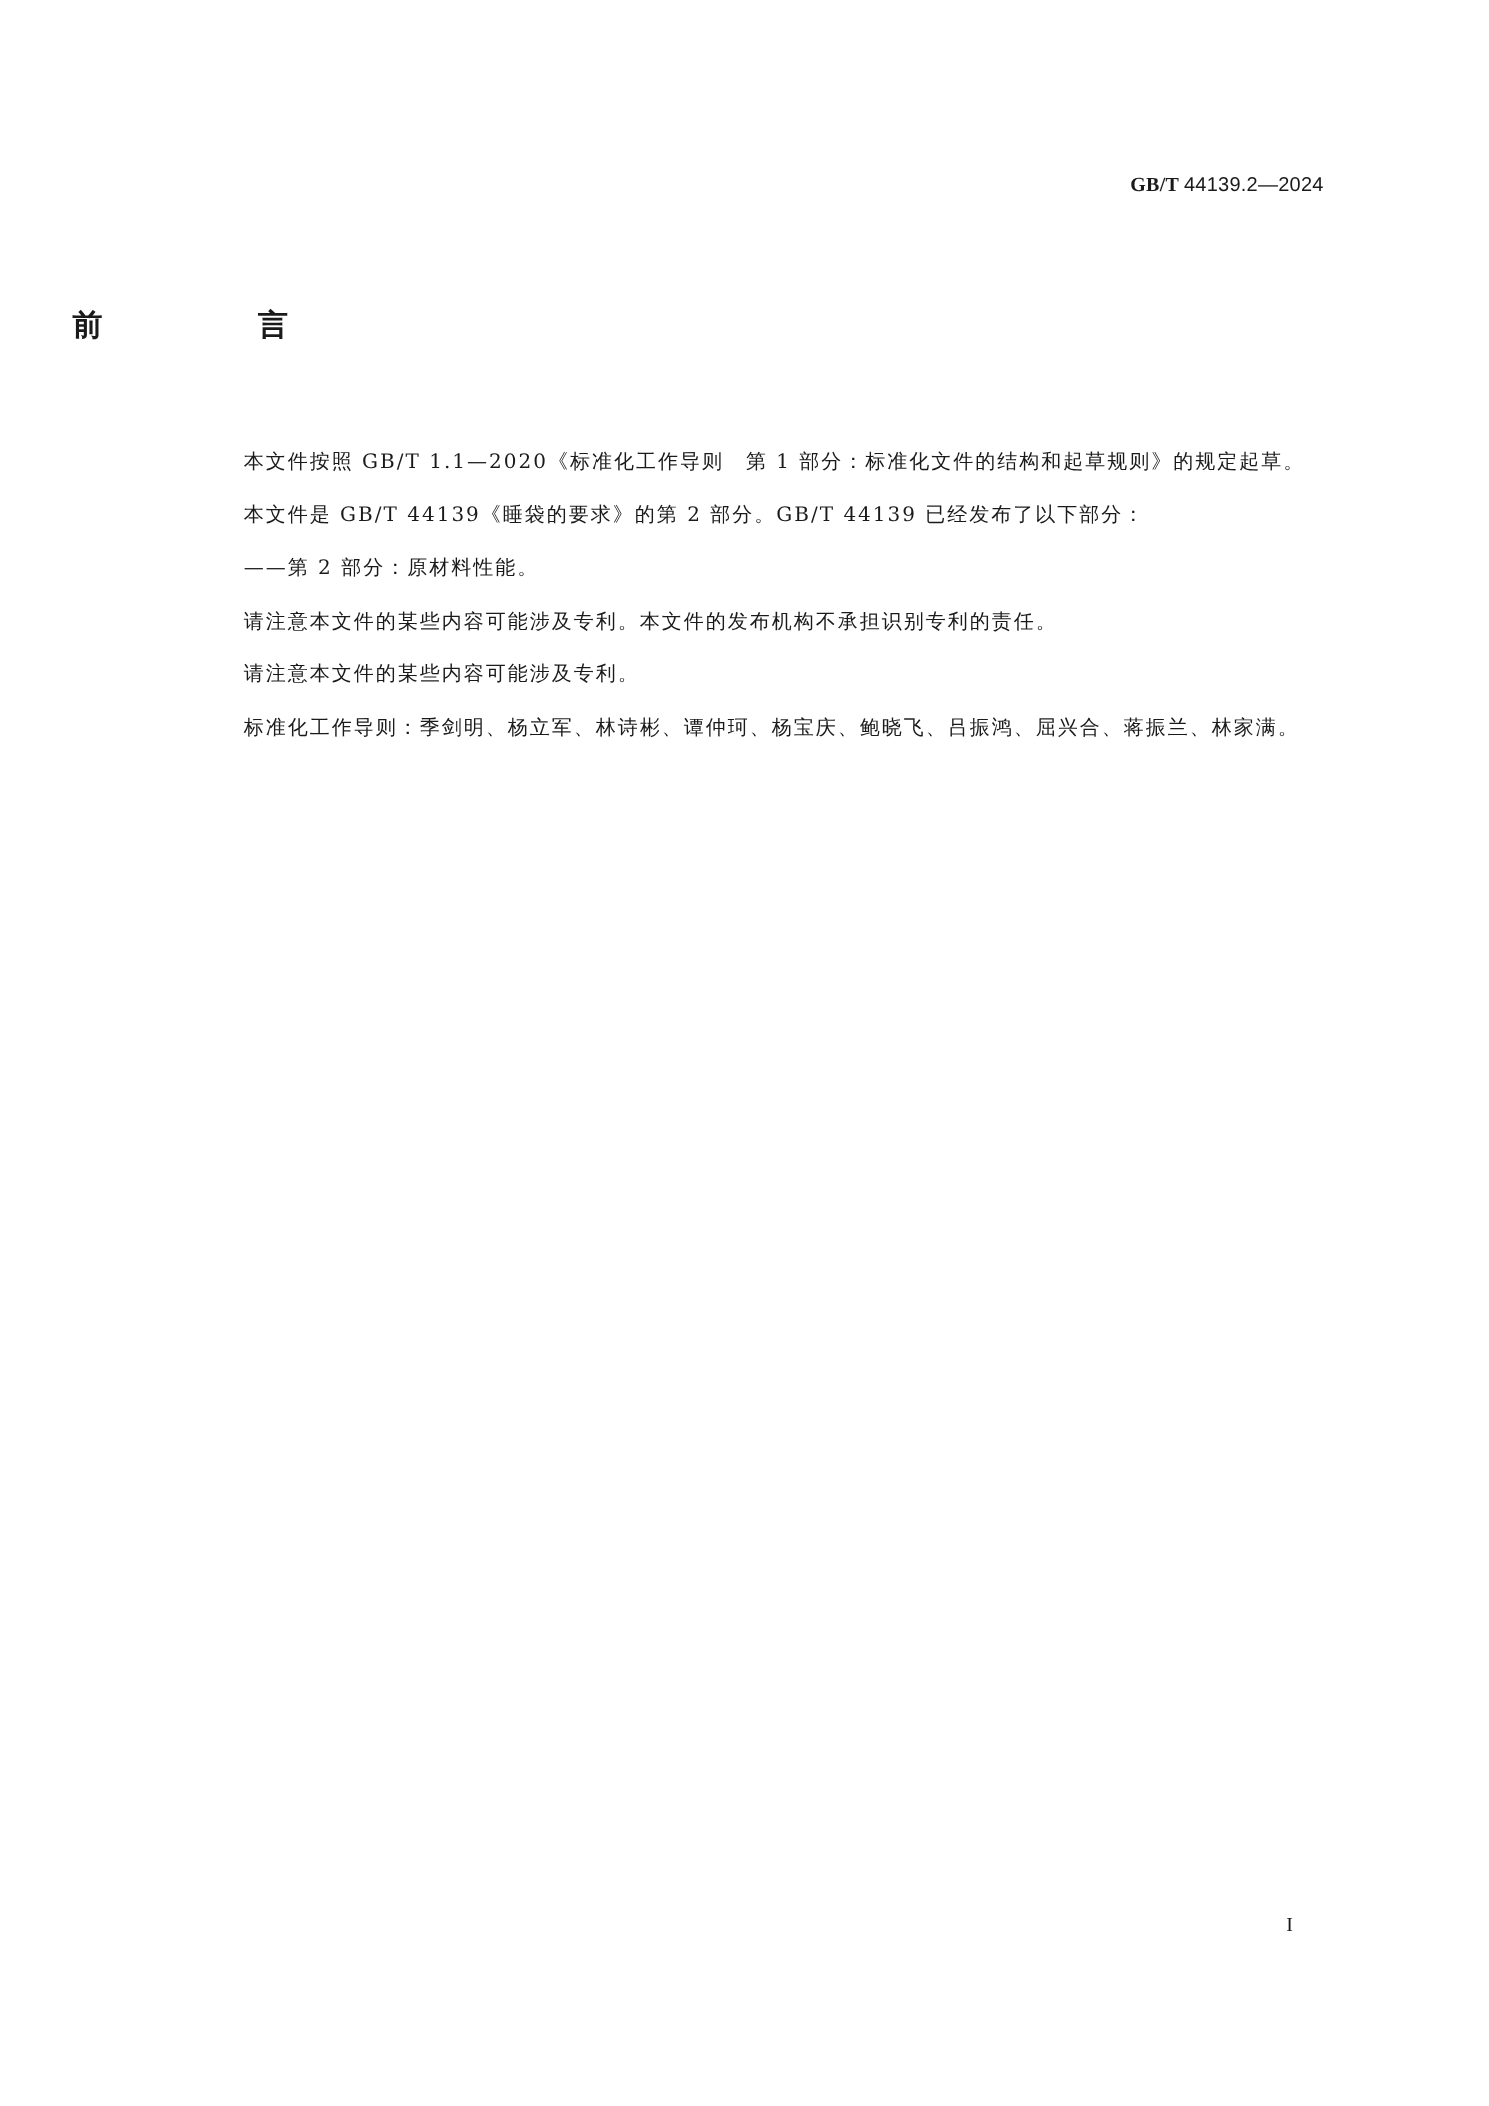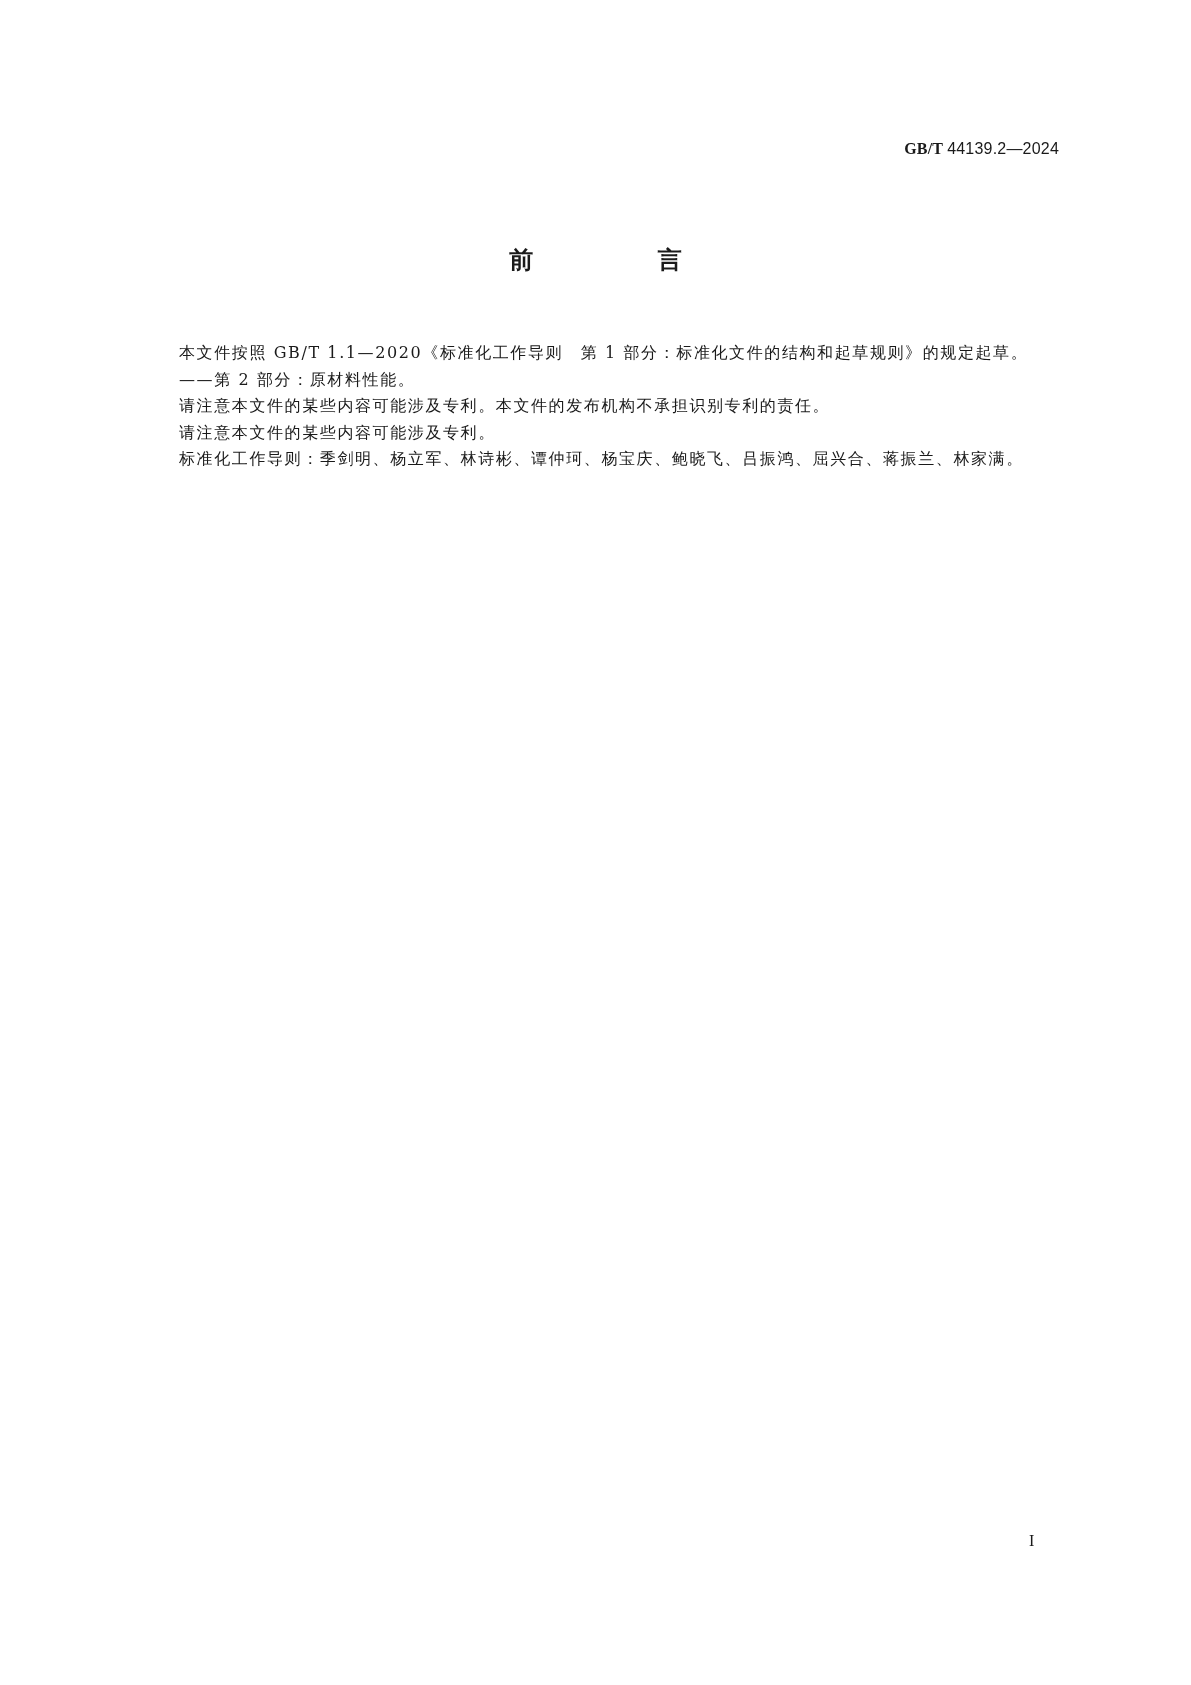--- a/index.html
+++ b/index.html
@@ -8,46 +8,47 @@
     font-family: "DejaVu Serif", "Liberation Serif", serif;
     color: #1a1a1a;
   }
   .std-code {
     position: absolute; top: 140px; right: 132px;
     font-size: 16px; font-weight: bold; letter-spacing: 0.2px;
     font-family: "Liberation Serif", "DejaVu Serif", serif;
   }
   .std-code .num { font-family: "Liberation Sans", "DejaVu Sans", sans-serif; font-weight: normal; margin-top: 21px; }
   .title {
-    position: absolute; top: 244px; left: 0; width: 1191px; text-align: center;
+    position: absolute; top: 244px; left: 0; width: 1191px; text-align: left;
     font-family: "DejaVu Sans", "Liberation Sans", sans-serif;
     font-size: 24px; font-weight: bold; letter-spacing: 58px; text-indent: 58px;
   }
   .body {
     position: absolute; top: 340px; left: 147px; width: 914px;
     font-size: 16px; line-height: 26.5px; letter-spacing: 1.6px;
   }
-  .body p { margin: 0; text-align: justify; text-indent: 32px; }
+  .body p { margin: 16px; text-align: justify; text-indent: 32px; }
   .body p.list { text-indent: 32px; }
   .page-num {
     position: absolute; top: 1532px; left: 1029px;
     font-size: 16px; font-family: "Liberation Serif", "DejaVu Serif", serif;
   }
 </style>
 </head>
 <body>
 
 <div class="std-code">
   <span>GB/T</span>
   <span class="num">44139.2—2024</span>
 </div>
 
 <div class="title">前 言</div>
 
 <div class="body">
   <p>本文件按照 GB/T 1.1—2020《标准化工作导则　第 1 部分：标准化文件的结构和起草规则》的规定起草。</p>
+  <p>本文件是 GB/T 44139《睡袋的要求》的第 2 部分。GB/T 44139 已经发布了以下部分：</p>
   <p class="list">——第 2 部分：原材料性能。</p>
   <p>请注意本文件的某些内容可能涉及专利。本文件的发布机构不承担识别专利的责任。</p>
   <p>请注意本文件的某些内容可能涉及专利。</p>
   <p>标准化工作导则：季剑明、杨立军、林诗彬、谭仲珂、杨宝庆、鲍晓飞、吕振鸿、屈兴合、蒋振兰、林家满。</p>
 </div>
 
 <div class="page-num">I</div>
 
 </body></html>

